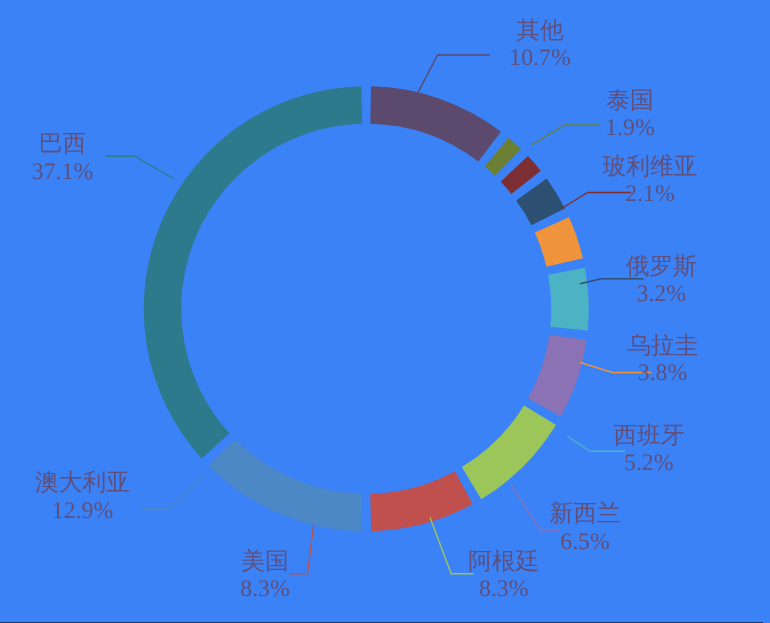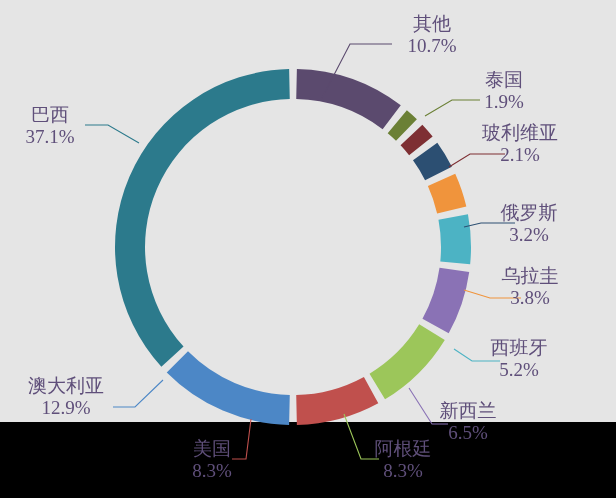--- a/index.html
+++ b/index.html
@@ -9,22 +9,22 @@
   }
   body {
     width: 616px;
     height: 498px;
     overflow: hidden;
     font-family: "Liberation Serif", "DejaVu Serif", serif;
   }
   #chart-root {
     position: relative;
     width: 616px;
-    height: 422px;
-    background: #e5e5e5;
+    height: 498px;
+    background: #3b82f6;
   }
   svg#donut-svg {
     position: absolute;
     left: 0;
     top: 0;
     width: 616px;
     height: 498px;
     display: block;
   }
   .slice-label {

